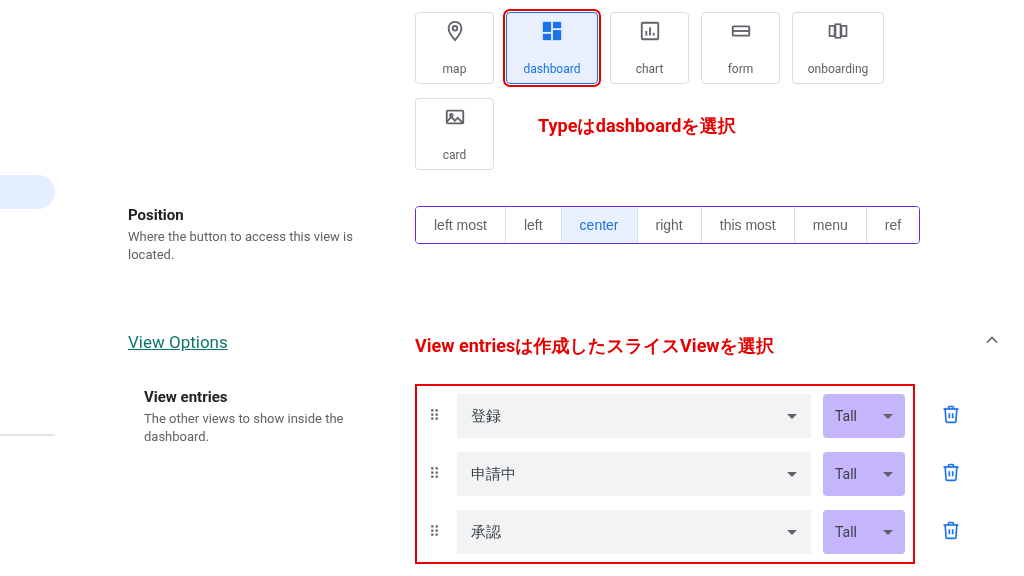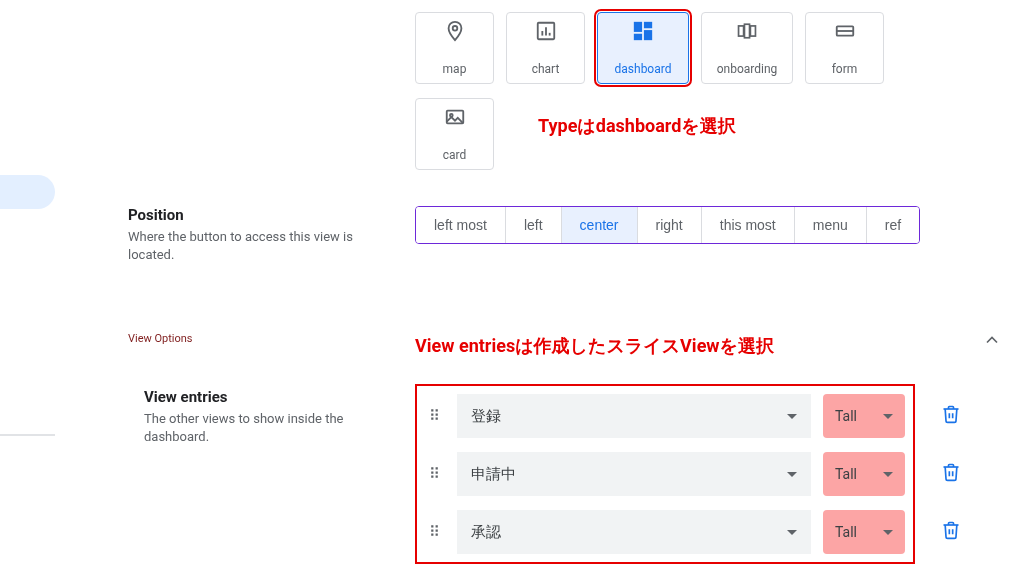--- a/index.html
+++ b/index.html
@@ -115,23 +115,24 @@
     font-size: 14px;
     padding: 10px 18px;
     cursor: pointer;
   }
   .pos-btn:last-child { border-right: none; }
   .pos-btn.selected { background: #e8f0fe; color: #1a73e8; }
   .view-options-title {
     position:absolute;
     left: 0;
     top: 332px;
-    font-size: 11px;
-    color: #7f1d1d;
+    font-size: 17px;
+    color: #0f766e;
     font-weight: 400;
+    text-decoration: underline;
   }
   .chevron-up {
     position: absolute;
     right: 12px;
     top: 330px;
     color: #5f6368;
     cursor: pointer;
   }
   .entries-box {
     position: absolute;
@@ -164,21 +165,21 @@
     padding: 0 14px;
     display: flex;
     justify-content: space-between;
     align-items: center;
     font-size: 15px;
     color: #3c4043;
     cursor: pointer;
   }
   .size-select {
     width: 82px;
-    background: #fca5a5;
+    background: #c4b5fd;
     border: none;
     border-radius: 4px;
     height: 44px;
     padding: 0 12px;
     display: flex;
     justify-content: space-between;
     align-items: center;
     font-size: 14px;
     color: #3c4043;
     cursor: pointer;
@@ -215,60 +216,60 @@
   <div class="tile-row">
     <div class="type-tile">
       <span class="tile-icon">
         <svg width="22" height="22" viewBox="0 0 24 24" fill="none" stroke-width="2">
             <path d="M12 2C8 2 5 5 5 9c0 5 7 13 7 13s7-8 7-13c0-4-3-7-7-7z"></path>
             <circle cx="12" cy="9" r="2.5"></circle>
           </svg>
       </span>
       <span class="tlabel">map</span>
     </div>
+    <div class="type-tile wide selected">
+      <span class="tile-icon">
+        <svg width="22" height="22" viewBox="0 0 24 24" fill="none" stroke-width="2">
+            <rect x="3" y="3" width="7" height="9"></rect>
+            <rect x="14" y="3" width="7" height="5"></rect>
+            <rect x="14" y="12" width="7" height="9"></rect>
+            <rect x="3" y="16" width="7" height="5"></rect>
+          </svg>
+      </span>
+      <span class="tlabel">dashboard</span>
+    </div>
     <div class="type-tile">
       <span class="tile-icon">
         <svg width="22" height="22" viewBox="0 0 24 24" fill="none" stroke-width="2">
             <rect x="3" y="3" width="18" height="18" rx="1"></rect>
             <line x1="8" y1="17" x2="8" y2="12"></line>
             <line x1="12" y1="17" x2="12" y2="8"></line>
             <line x1="16" y1="17" x2="16" y2="14"></line>
           </svg>
       </span>
       <span class="tlabel">chart</span>
     </div>
-    <div class="type-tile wide selected">
-      <span class="tile-icon">
-        <svg width="22" height="22" viewBox="0 0 24 24" fill="none" stroke-width="2">
-            <rect x="3" y="3" width="7" height="9"></rect>
-            <rect x="14" y="3" width="7" height="5"></rect>
-            <rect x="14" y="12" width="7" height="9"></rect>
-            <rect x="3" y="16" width="7" height="5"></rect>
-          </svg>
-      </span>
-      <span class="tlabel">dashboard</span>
+    <div class="type-tile">
+      <span class="tile-icon">
+        <svg width="22" height="22" viewBox="0 0 24 24" fill="none" stroke-width="2">
+            <rect x="3" y="7" width="18" height="10" rx="1"></rect>
+            <line x1="3" y1="12" x2="21" y2="12"></line>
+          </svg>
+      </span>
+      <span class="tlabel">form</span>
     </div>
     <div class="type-tile wide">
       <span class="tile-icon">
         <svg width="24" height="22" viewBox="0 0 26 24" fill="none" stroke-width="2">
             <rect x="3" y="6" width="6" height="12"></rect>
             <rect x="10" y="4" width="6" height="16"></rect>
             <rect x="17" y="6" width="6" height="12"></rect>
           </svg>
       </span>
       <span class="tlabel">onboarding</span>
-    </div>
-    <div class="type-tile">
-      <span class="tile-icon">
-        <svg width="22" height="22" viewBox="0 0 24 24" fill="none" stroke-width="2">
-            <rect x="3" y="7" width="18" height="10" rx="1"></rect>
-            <line x1="3" y1="12" x2="21" y2="12"></line>
-          </svg>
-      </span>
-      <span class="tlabel">form</span>
     </div>
   </div>
 
   <div class="tile-row2">
     <div class="type-tile">
       <span class="tile-icon">
         <svg width="22" height="22" viewBox="0 0 24 24" fill="none" stroke-width="2">
             <rect x="3" y="5" width="18" height="14" rx="1"></rect>
             <circle cx="8" cy="10" r="1.5"></circle>
             <path d="M3 17l5-5 4 4 3-3 6 6"></path>

